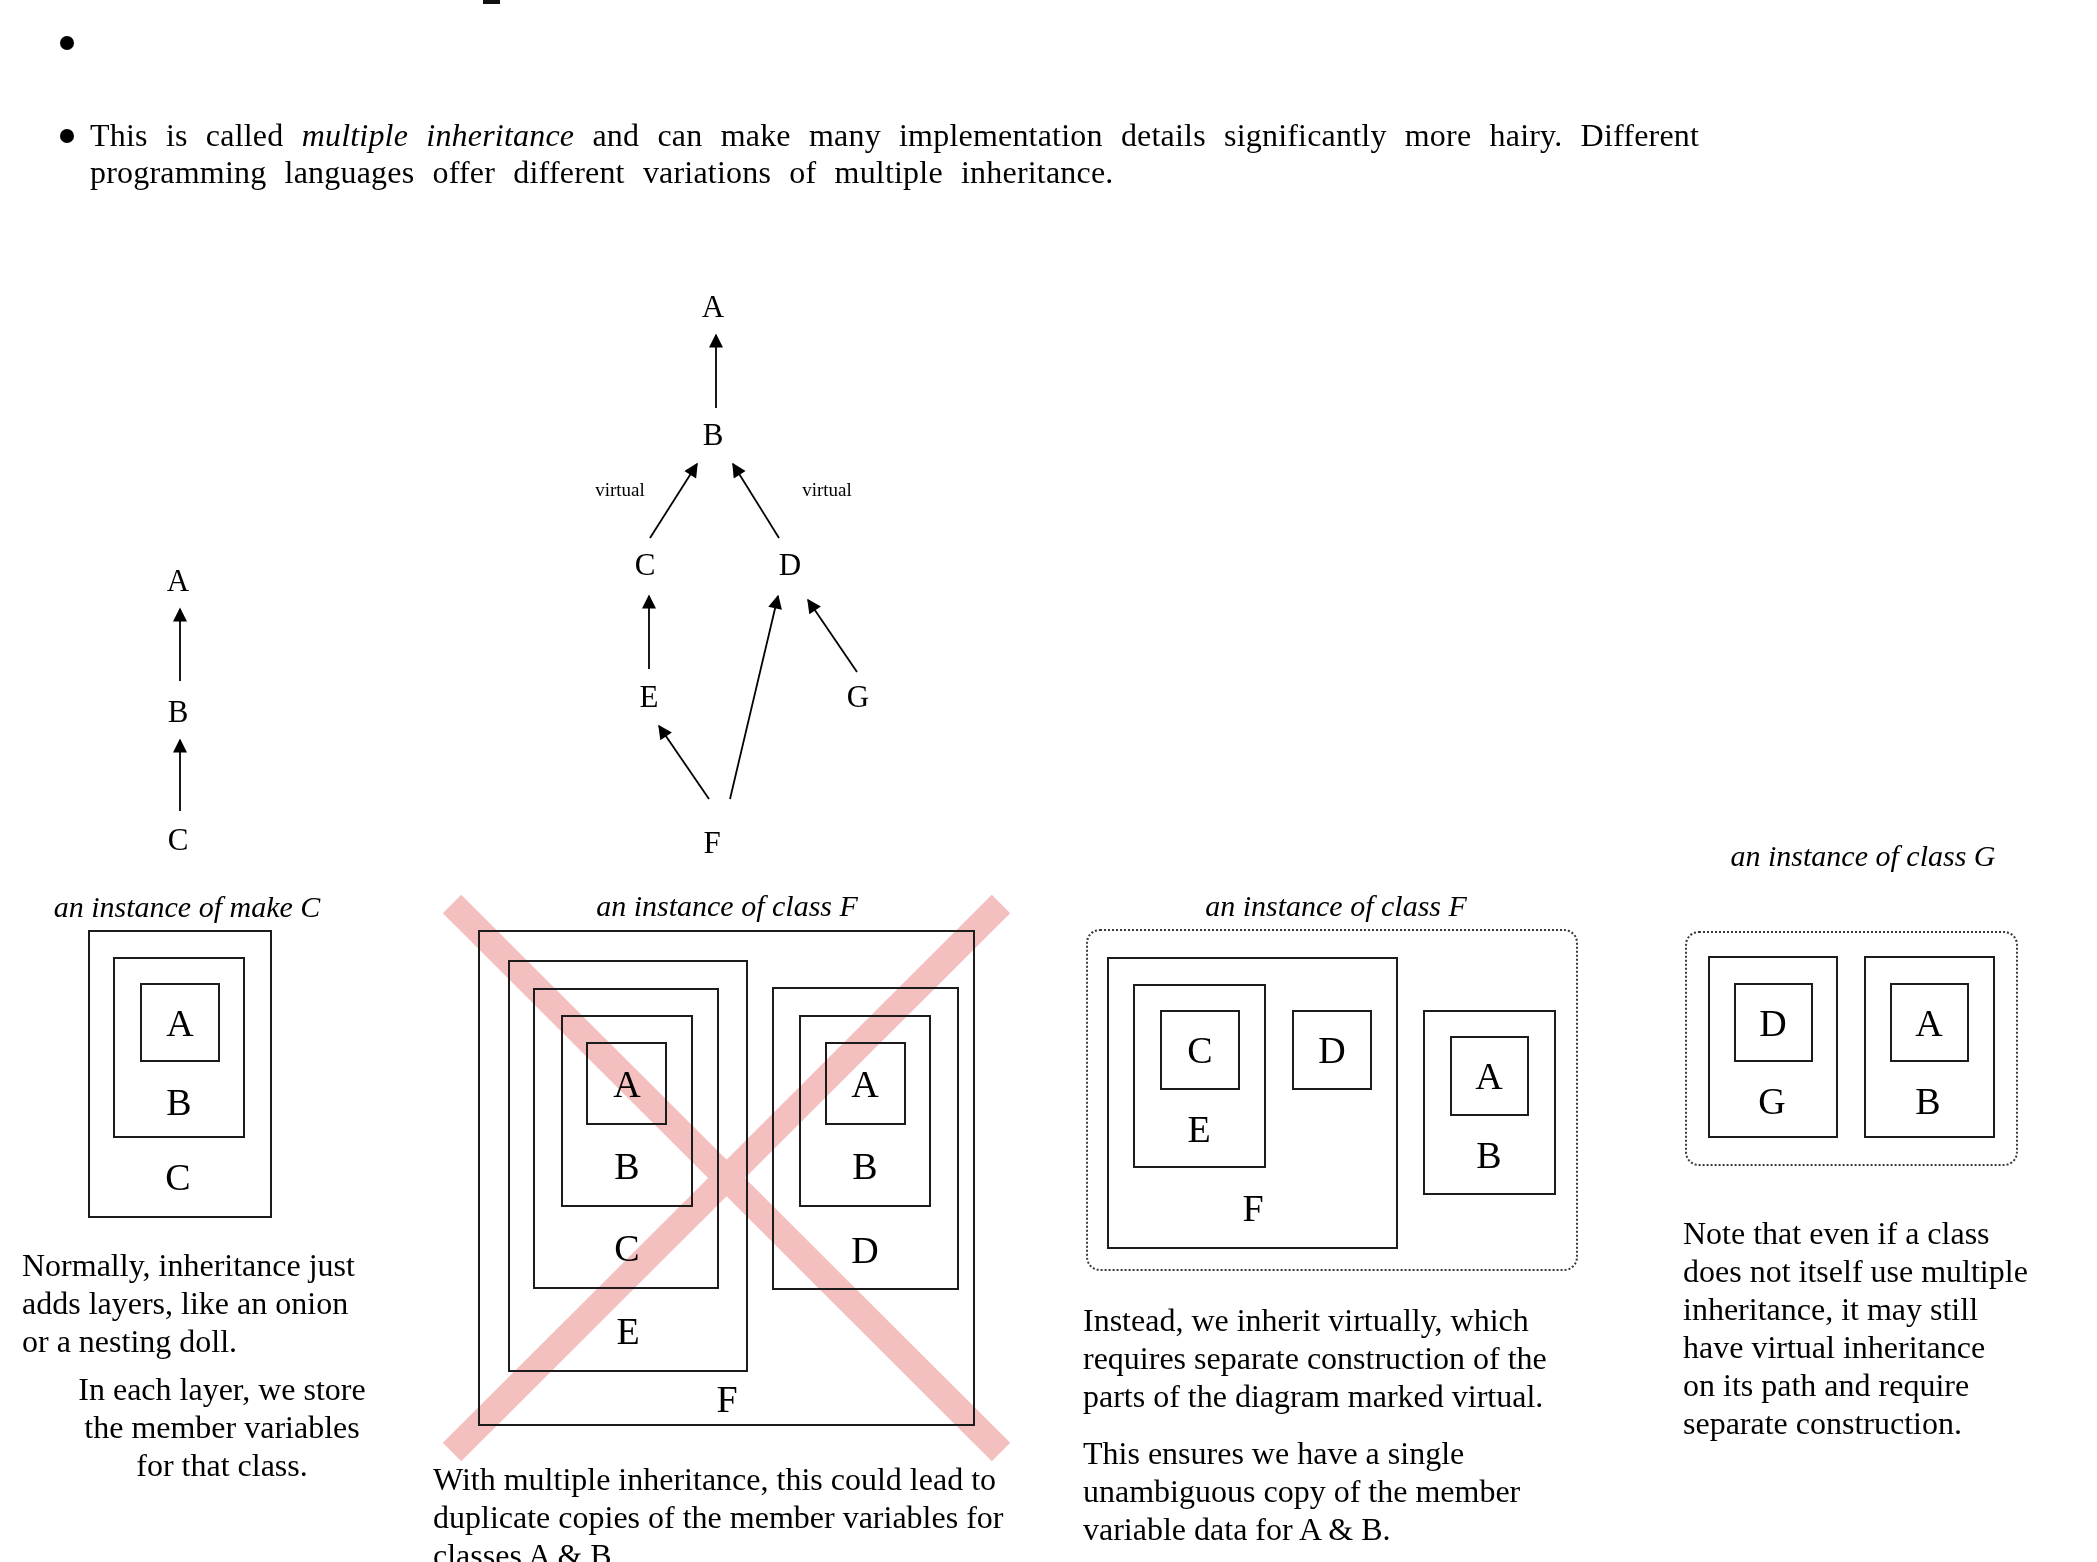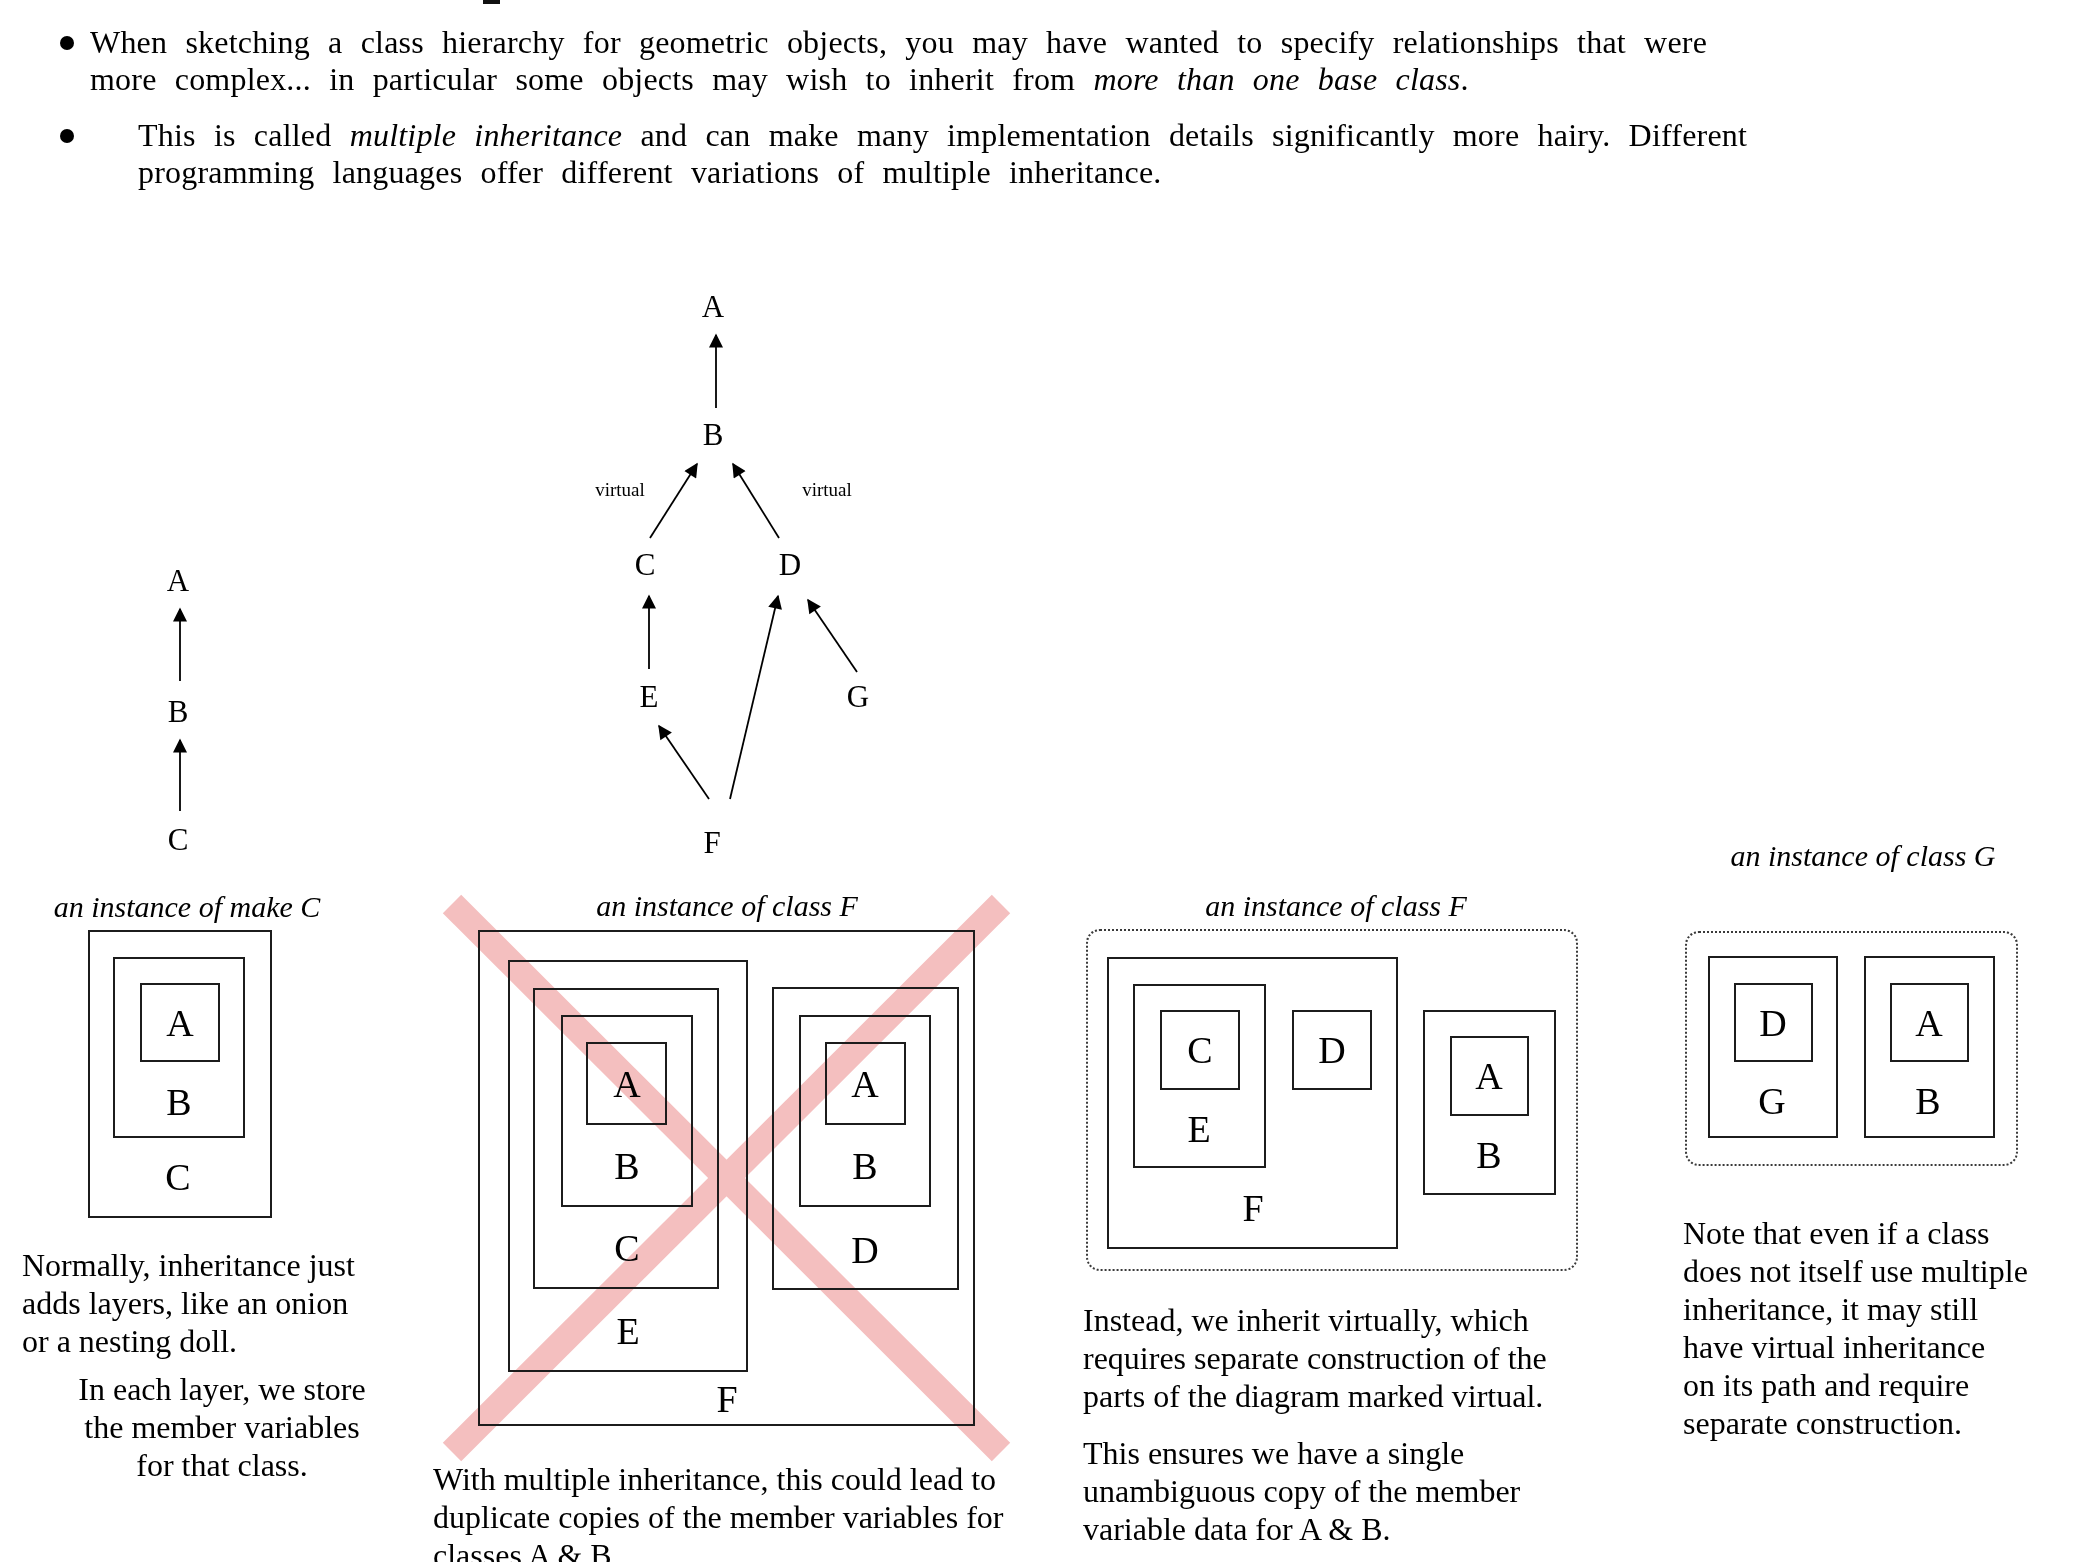--- a/index.html
+++ b/index.html
@@ -83,25 +83,23 @@
 </style>
 </head>
 <body>
 
 <div id="page">
 
   <div class="title-fragment" style="left:483px;top:0;width:17px;height:4px;"></div>
 
   <div class="bullet-item" style="left:60px;top:24px;">
     <div class="bullet-dot"></div>
-    <div class="bullet-text"><span>When sketching a class hierarchy for geometric objects, you may have wanted to specify relationships that were
-more complex... in particular some objects may wish to inherit from </span><i>more than one base class</i><span>.</span></div>
   </div>
 
-  <div class="bullet-item" style="left:60px;top:117px;gap:48px;">
+  <div class="bullet-item" style="left:60px;top:117px;">
     <div class="bullet-dot"></div>
     <div class="bullet-text"><span>This is called </span><i>multiple inheritance</i><span> and can make many implementation details significantly more hairy. Different
 programming languages offer different variations of multiple inheritance.</span></div>
   </div>
 
   <svg id="arrow-layer" width="2097" height="1562" viewBox="0 0 2097 1562">
     <defs>
       <marker id="ah" viewBox="0 0 10 10" refX="9" refY="5" markerWidth="21" markerHeight="14" orient="auto" markerUnits="userSpaceOnUse">
         <path d="M0,0 L10,5 L0,10 z" fill="#000"></path>
       </marker>

